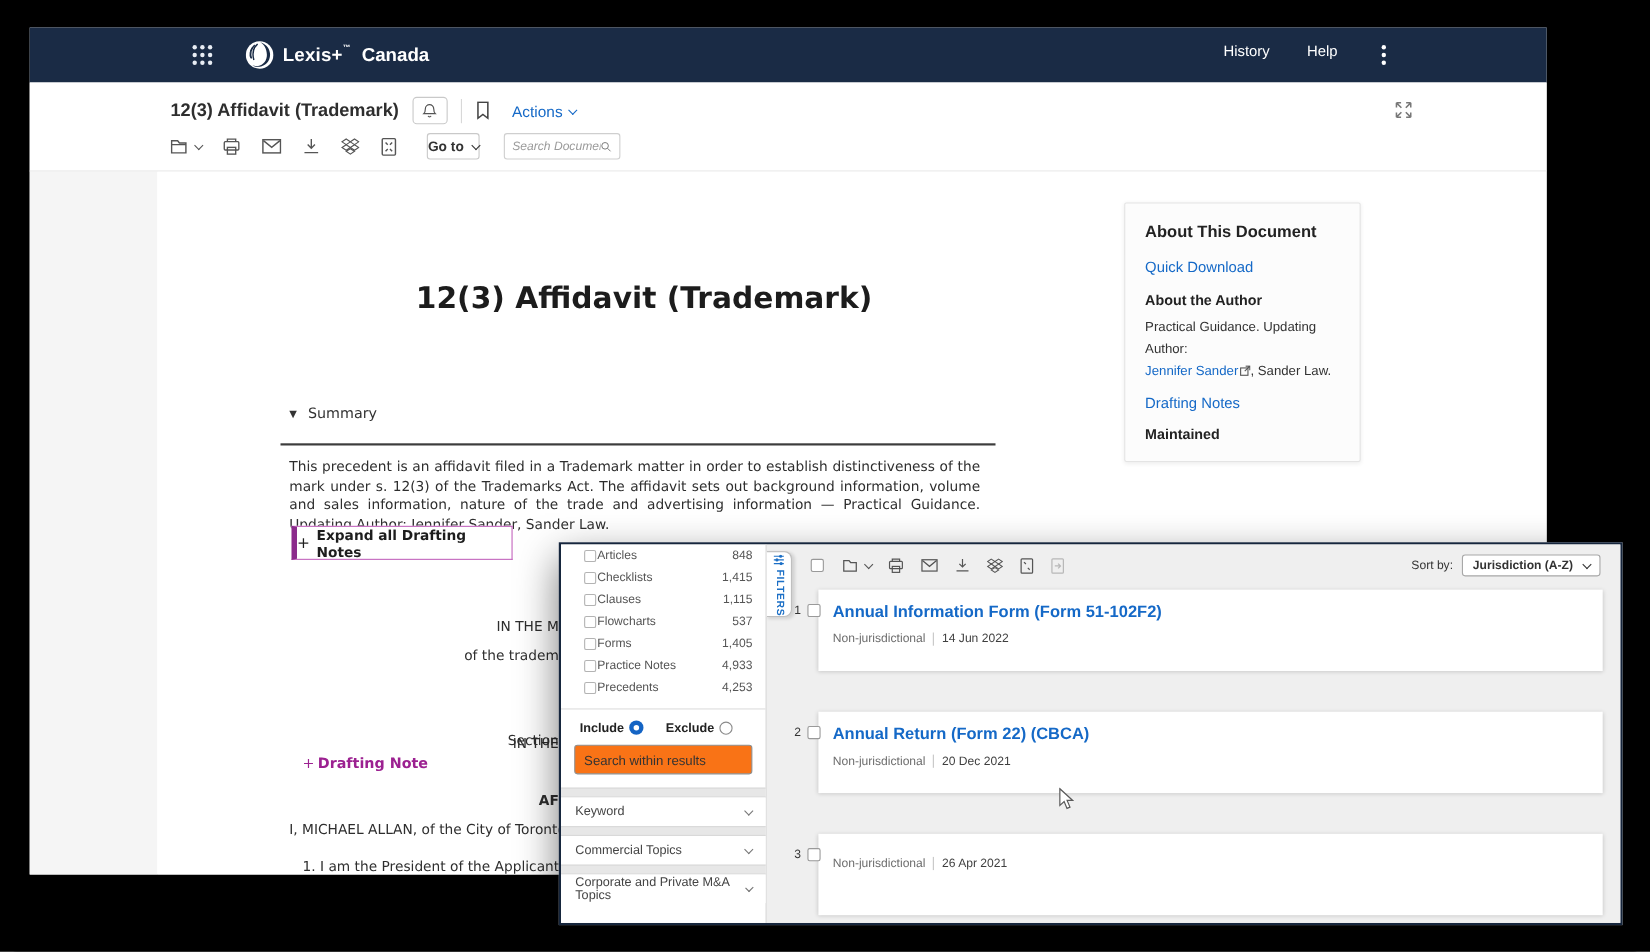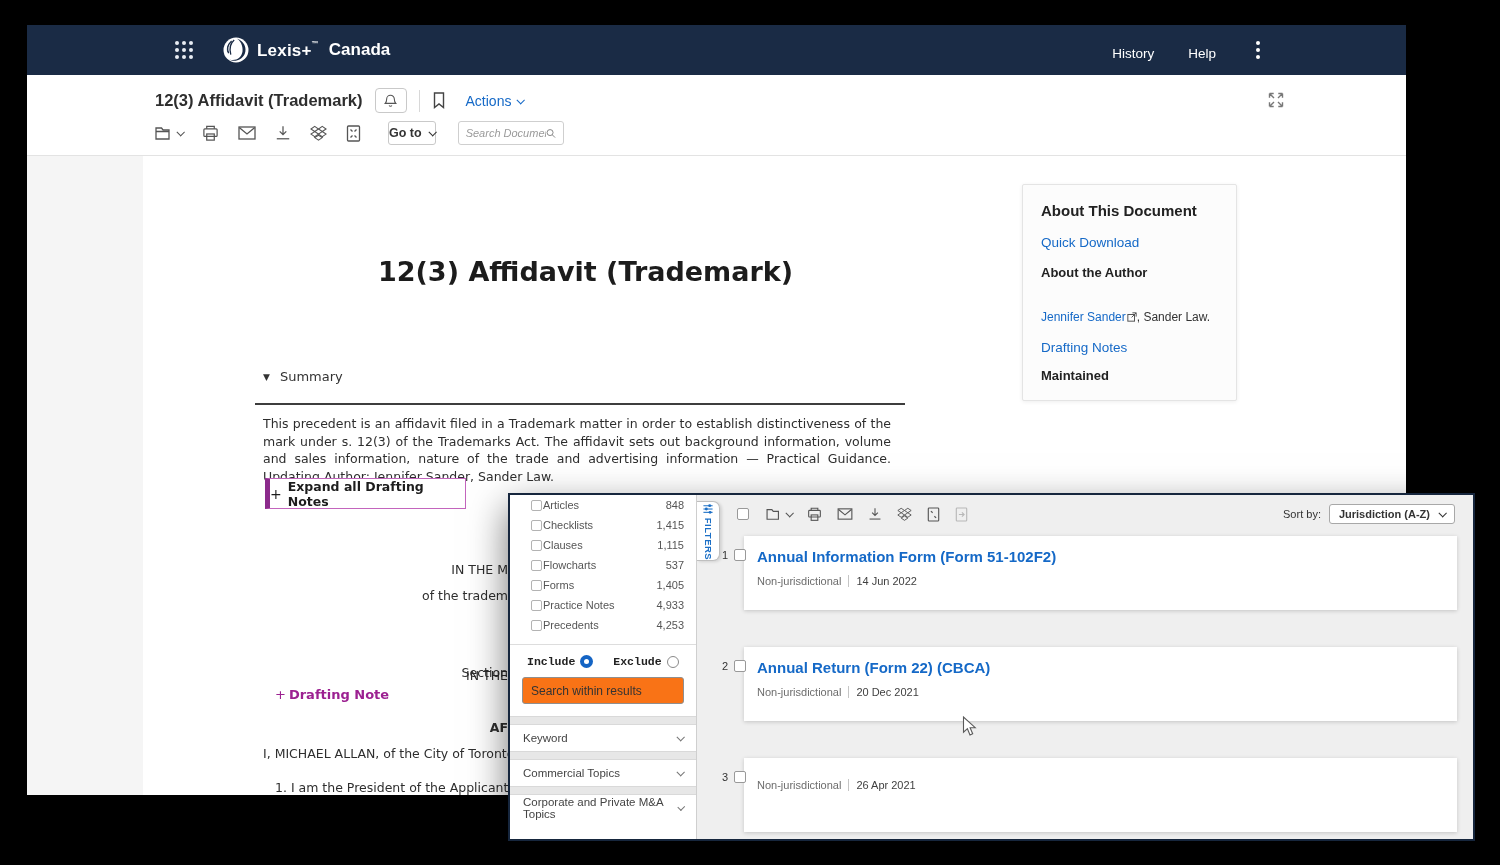--- a/index.html
+++ b/index.html
@@ -9,21 +9,21 @@
   .window { position:absolute; left:27px; top:25px; width:1379px; height:770px; background:#fff; }
 
   
   .navbar { position:relative; height:50px; background:#1a2b45; display:flex; align-items:center; color:#fff; }
   .apps-grid { margin-left:148px; display:grid; grid-template-columns:repeat(3,4px); grid-gap:3px; cursor:pointer; }
   .apps-grid i { width:4px; height:4px; border-radius:50%; background:#e8edf4; }
   .logo { display:flex; align-items:center; margin-left:30px; gap:8px; }
   .logo-text { font-size:17px; font-weight:bold; letter-spacing:.2px; }
   .logo-text sup { font-size:7px; vertical-align:10px; }
   .logo-region { font-size:17px; font-weight:600; margin-left:2px; }
-  .nav-right { margin-left:auto; margin-right:140px; display:flex; align-items:flex-end; gap:34px; font-size:13.5px; }
+  .nav-right { margin-left:auto; margin-right:140px; display:flex; align-items:flex-start; gap:34px; font-size:13.5px; }
   .nav-link { cursor:pointer; }
   .kebab { display:flex; flex-direction:column; gap:3px; cursor:pointer; padding:2px 6px; }
   .kebab i { width:4px; height:4px; border-radius:50%; background:#fff; }
 
   
   .doc-header { position:relative; height:81px; border-bottom:1px solid #e3e3e3; background:#fff; }
   .title-row { position:absolute; left:128px; top:13px; display:flex; align-items:center; gap:12px; }
   .doc-title { font-size:16.5px; font-weight:bold; color:#2e2e2e; }
   .bell-btn { width:32px; height:25px; border:1px solid #c9c9c9; border-radius:4px; display:flex; align-items:center; justify-content:center; color:#555; cursor:pointer; background:#fff; }
   .vdiv { width:1px; height:22px; background:#d8d8d8; }
@@ -77,21 +77,21 @@
   .f-header { display:flex; align-items:center; padding:10px 12px 7px 8px; }
   .redbar { width:4px; height:18px; background:#d52b1e; margin-right:9px; flex:none; }
   .f-title { font-size:12.5px; font-weight:bold; color:#333; }
   .f-count { margin-left:auto; font-size:11.5px; font-weight:bold; color:#222; }
   .f-item { display:flex; align-items:center; height:20px; padding:0 12px 0 21px; cursor:pointer; }
   .cb { width:11px; height:11px; border:1px solid #b3b3b3; border-radius:2px; background:#fff; flex:none; }
   .f-item span.lbl { margin-left:1px; font-size:11px; color:#555; }
   .f-item span.cnt { margin-left:auto; font-size:11px; color:#555; }
   .f-sep { margin-top:9px; border-top:1px solid #ddd; }
   .inc-row { display:flex; align-items:center; gap:20px; padding:10px 12px 9px 17px; }
-  .inc-opt { display:flex; align-items:center; gap:5px; font-size:11.5px; color:#222; font-weight:bold; cursor:pointer;font-family:Liberation Mono, monospace; }
+  .inc-opt { display:flex; align-items:center; gap:5px; font-size:11.5px; color:#222; font-weight:bold; cursor:pointer; }
   .radio-on { width:13px; height:13px; border-radius:50%; background:#1464c4; position:relative; flex:none; }
   .radio-on::after { content:""; position:absolute; left:4px; top:4px; width:5px; height:5px; border-radius:50%; background:#fff; }
   .radio-off { width:12px; height:12px; border-radius:50%; border:1.5px solid #8a8a8a; background:#fff; flex:none; }
   .f-search { margin:0 12px 12px; height:27px; border:1px solid #8f8f8f; border-radius:3px; display:flex; align-items:center; padding:0 8px; background:#f97316; }
   .f-search input { border:none; outline:none; flex:1; font-size:12px; color:#333; font-family:"Liberation Sans",sans-serif; background:transparent; }
   .f-search input::placeholder { color:#333; }
   .f-gap { height:9px; background:#e7e7e7; border-top:1px solid #d9d9d9; border-bottom:1px solid #d9d9d9; }
   .f-acc { height:26px; display:flex; align-items:center; padding:0 13px; font-size:11.5px; color:#444; cursor:pointer; background:#fff; }
   .f-acc .chev { margin-left:auto; color:#777; }
 
@@ -274,21 +274,21 @@
         <div class="frag r" style="top:564px; font-weight:bold">AF</div>
         <div class="frag l" style="top:590px">I, MICHAEL ALLAN, of the City of Toronto, in the</div>
         <div class="frag l" style="top:624px; left:132px; width:233px">1.  I am the President of the Applicant and the</div>
 
         <div class="about">
           <h3>About This Document</h3>
           <div class="blue">Quick Download</div>
           <div class="gap"></div>
           <h4>About the Author</h4>
           <p>
-            <br>
+            <span>Practical Guidance. Updating Author:</span><br>
             <span class="blue" style="font-size:12px">Jennifer Sander</span><span class="ext-ic"><svg width="10" height="10" viewBox="0 0 12 12" fill="none" stroke="currentColor" stroke-width="1.2">
                   <rect x="1" y="3" width="8" height="8"></rect>
                   <path d="M6.5 1 H11 V5.5 M11 1 L5.5 6.5"></path>
                 </svg></span><span>, Sander Law.</span>
           </p>
           <div class="gap" style="height:12px"></div>
           <div class="blue">Drafting Notes</div>
           <div class="gap" style="height:13px"></div>
           <h4 style="margin:0">Maintained</h4>
         </div>

